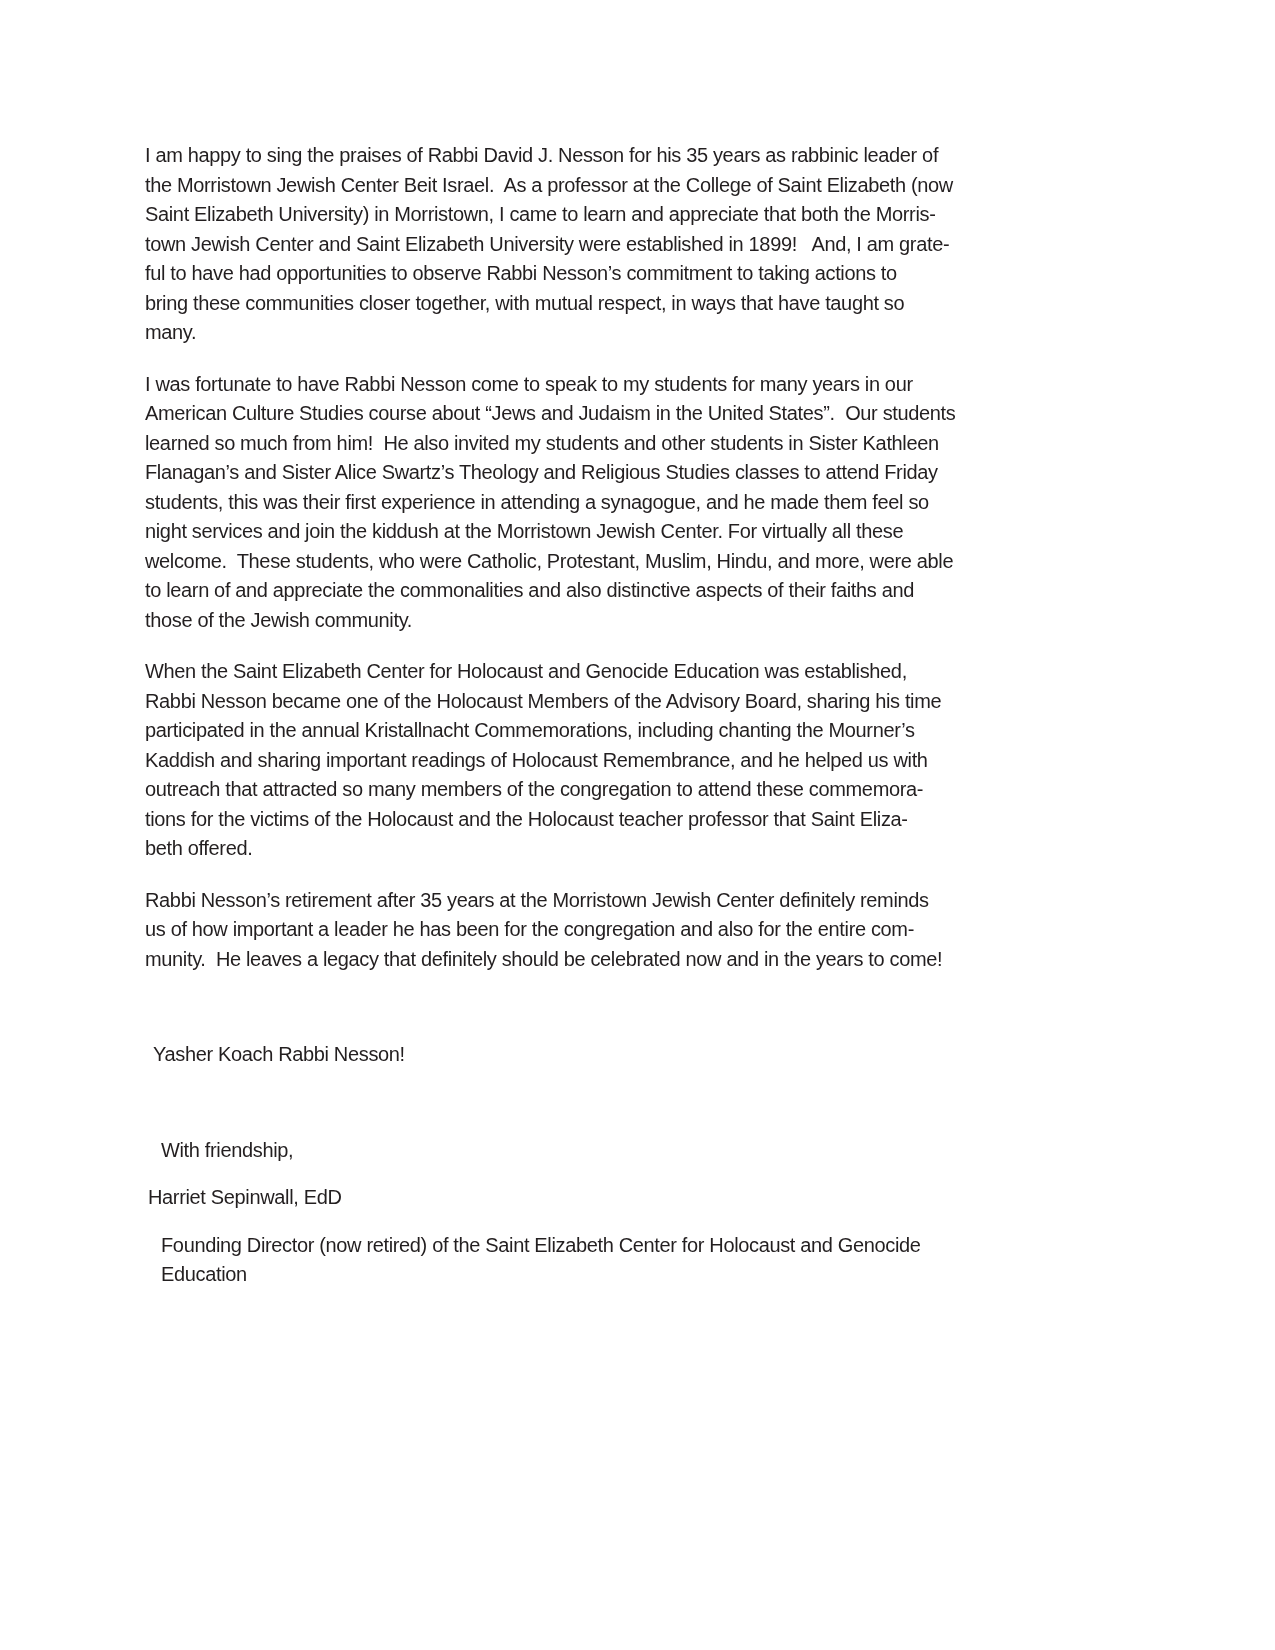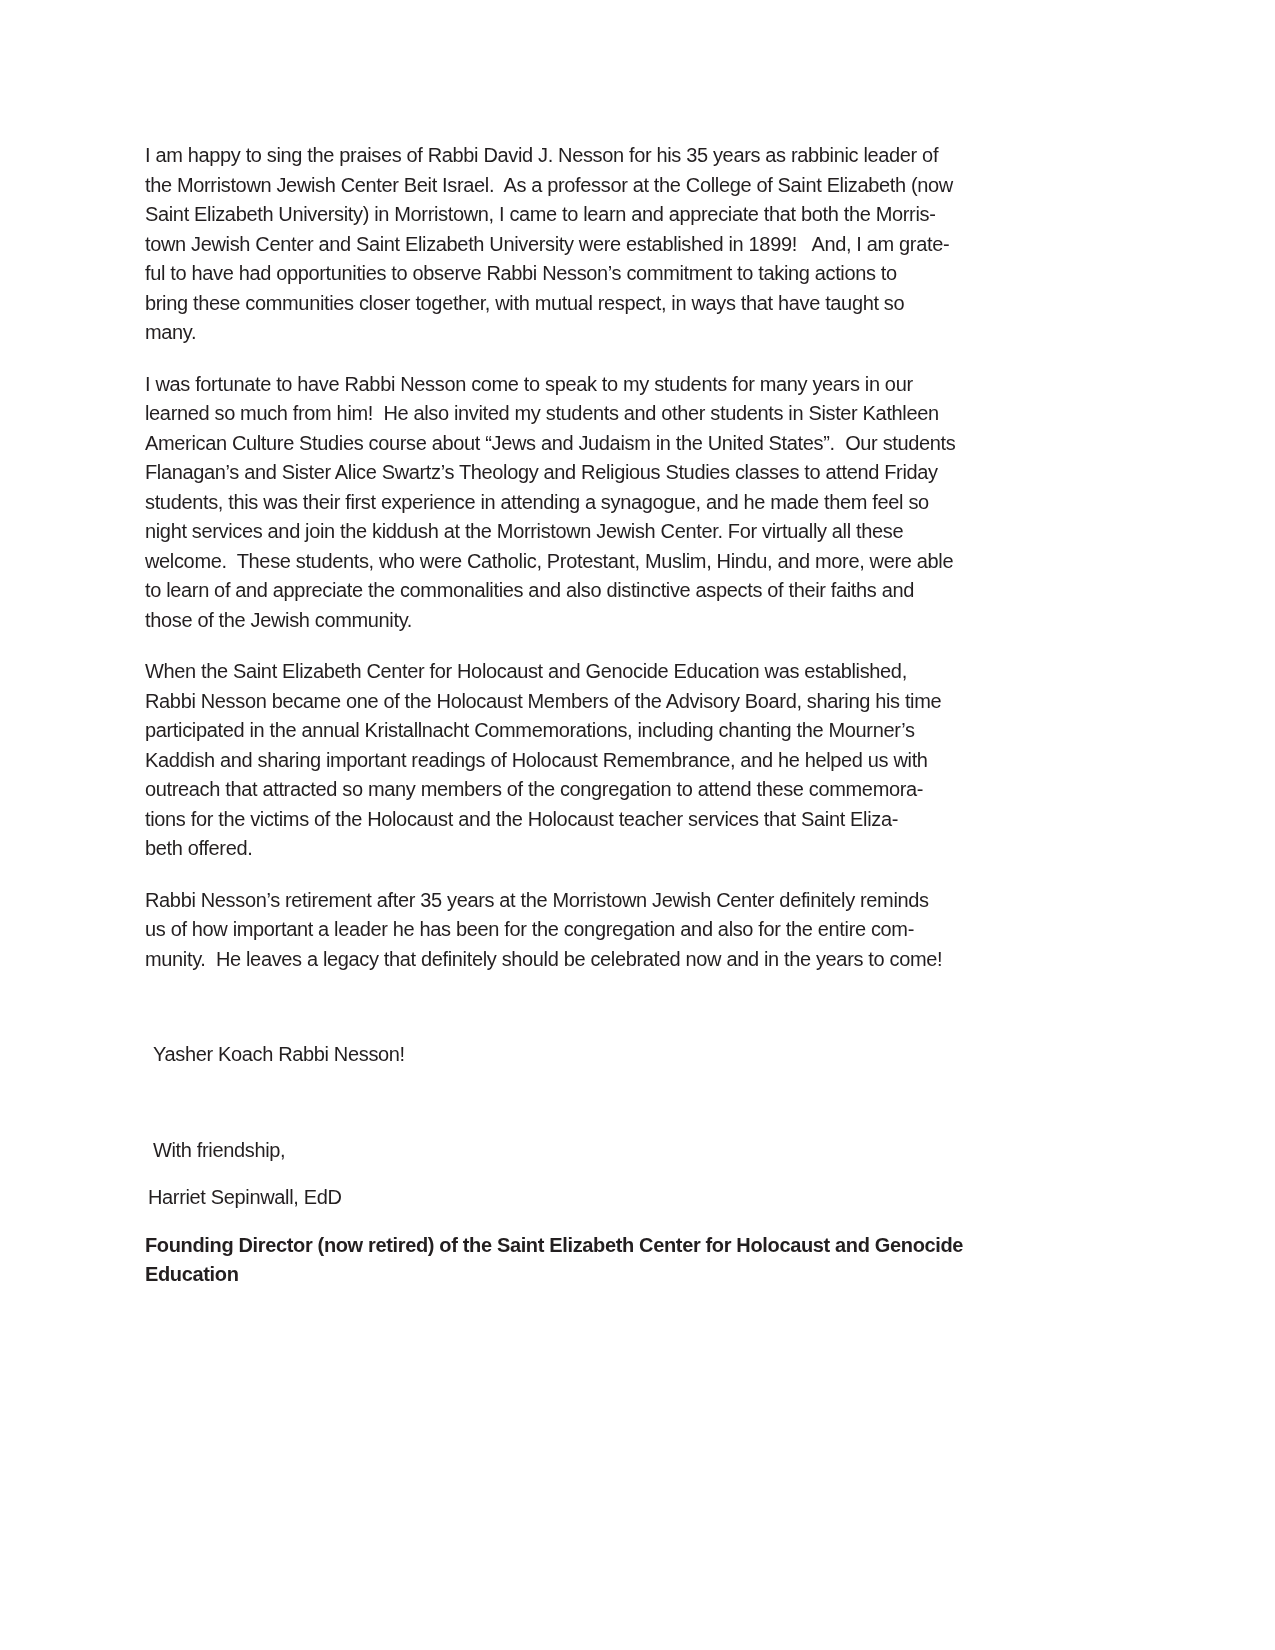--- a/index.html
+++ b/index.html
@@ -17,58 +17,58 @@
     padding: 141px 90px 16px 145px;
     font-family: "Liberation Sans", sans-serif;
     font-size: 20px;
     line-height: 29.5px;
     letter-spacing: -0.35px;
     color: #231f20;
   }
   .para { margin: 0 0 22px 0; }
   .ln { white-space: pre; }
   .acclamation { margin: 66px 0 22px 8px; }
-  .closing { margin: 66px 0 18px 8px; }
+  .closing { margin: 66px 0 18px 16px; }
   .sig { margin: 0 0 18px 3px; }
-  .sig-last { margin: 0; font-weight: bold; }
+  .sig-last { margin: 16px; }
 </style>
 </head>
 <body>
 
 <div class="page">
 
   <div class="para">
     <div class="ln">I am happy to sing the praises of Rabbi David J. Nesson for his 35 years as rabbinic leader of</div>
     <div class="ln">the Morristown Jewish Center Beit Israel.  As a professor at the College of Saint Elizabeth (now</div>
     <div class="ln">Saint Elizabeth University) in Morristown, I came to learn and appreciate that both the Morris-</div>
     <div class="ln">town Jewish Center and Saint Elizabeth University were established in 1899!   And, I am grate-</div>
     <div class="ln">ful to have had opportunities to observe Rabbi Nesson’s commitment to taking actions to</div>
     <div class="ln">bring these communities closer together, with mutual respect, in ways that have taught so</div>
     <div class="ln">many.</div>
   </div>
 
   <div class="para">
     <div class="ln">I was fortunate to have Rabbi Nesson come to speak to my students for many years in our</div>
+    <div class="ln">American Culture Studies course about “Jews and Judaism in the United States”.  Our students</div>
     <div class="ln">learned so much from him!  He also invited my students and other students in Sister Kathleen</div>
-    <div class="ln">American Culture Studies course about “Jews and Judaism in the United States”.  Our students</div>
     <div class="ln">Flanagan’s and Sister Alice Swartz’s Theology and Religious Studies classes to attend Friday</div>
     <div class="ln">students, this was their first experience in attending a synagogue, and he made them feel so</div>
     <div class="ln">night services and join the kiddush at the Morristown Jewish Center. For virtually all these</div>
     <div class="ln">welcome.  These students, who were Catholic, Protestant, Muslim, Hindu, and more, were able</div>
     <div class="ln">to learn of and appreciate the commonalities and also distinctive aspects of their faiths and</div>
     <div class="ln">those of the Jewish community.</div>
   </div>
 
   <div class="para">
     <div class="ln">When the Saint Elizabeth Center for Holocaust and Genocide Education was established,</div>
     <div class="ln">Rabbi Nesson became one of the Holocaust Members of the Advisory Board, sharing his time</div>
     <div class="ln">participated in the annual Kristallnacht Commemorations, including chanting the Mourner’s</div>
     <div class="ln">Kaddish and sharing important readings of Holocaust Remembrance, and he helped us with</div>
     <div class="ln">outreach that attracted so many members of the congregation to attend these commemora-</div>
-    <div class="ln">tions for the victims of the Holocaust and the Holocaust teacher services that Saint Eliza-</div>
+    <div class="ln">tions for the victims of the Holocaust and the Holocaust teacher professor that Saint Eliza-</div>
     <div class="ln">beth offered.</div>
   </div>
 
   <div class="para">
     <div class="ln">Rabbi Nesson’s retirement after 35 years at the Morristown Jewish Center definitely reminds</div>
     <div class="ln">us of how important a leader he has been for the congregation and also for the entire com-</div>
     <div class="ln">munity.  He leaves a legacy that definitely should be celebrated now and in the years to come!</div>
   </div>
 
   <div class="para acclamation">

